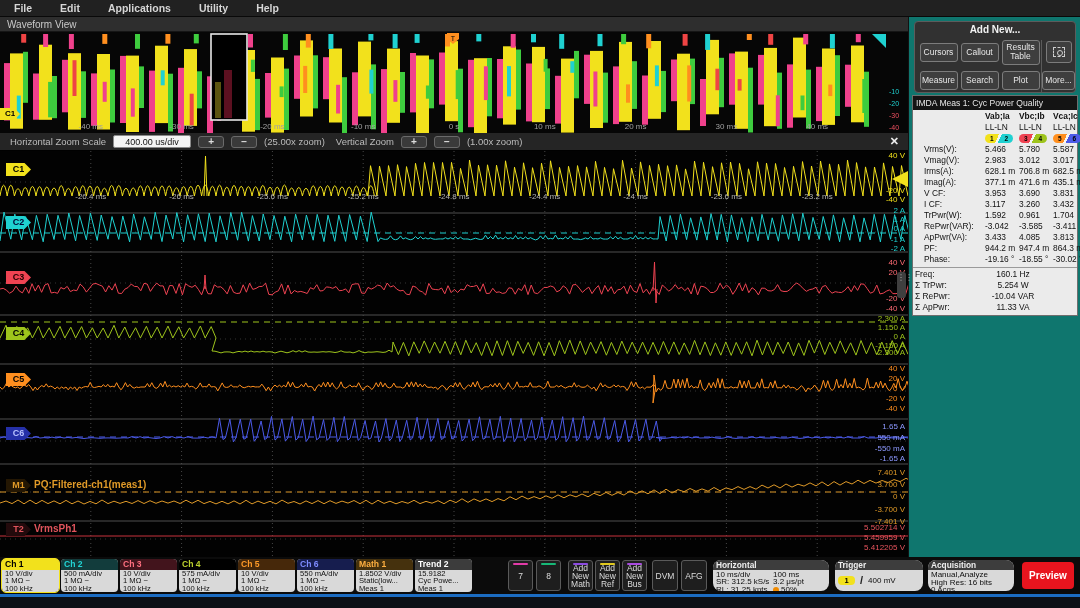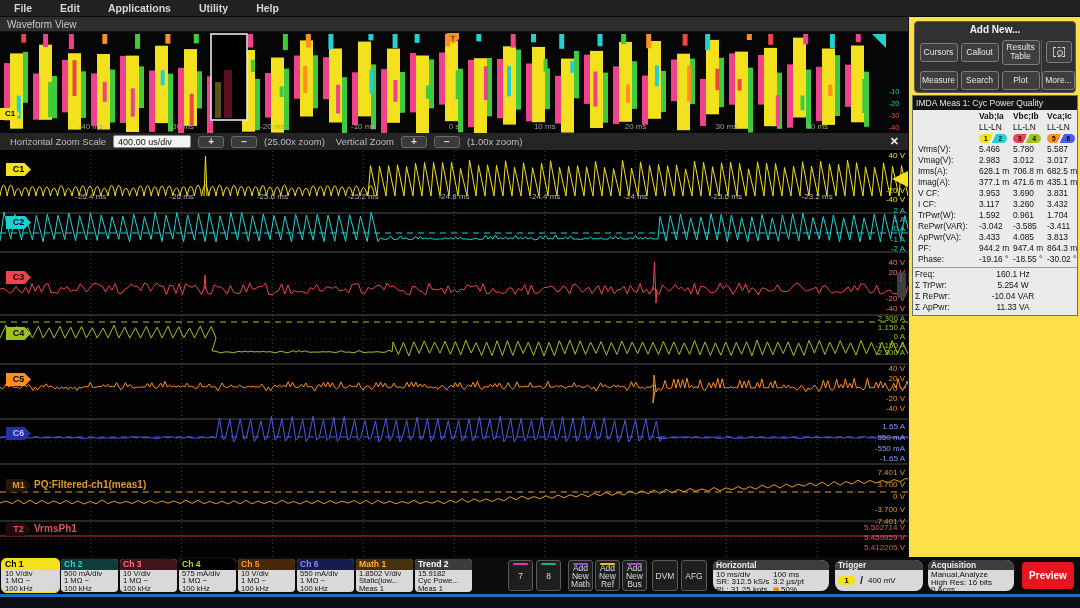--- a/index.html
+++ b/index.html
@@ -5,40 +5,40 @@
 *{margin:0;padding:0;box-sizing:border-box}
 html,body{background:#000}
 body{font-family:"Liberation Sans",sans-serif}
 .screen{position:relative;width:1080px;height:608px;background:#101010;overflow:hidden}
 .menubar{position:absolute;left:0;top:0;width:1080px;height:17px;background:#212121;display:flex;align-items:center;gap:28px;padding-left:14px;border-bottom:1px solid #090909}
 .menu-item{font-size:10.5px;color:#d6d6d6;font-weight:bold}
 .viewtab{position:absolute;left:0;top:17px;width:908px;height:15px;background:#2e2e2e;color:#c9c9c9;font-size:10px;line-height:15px;padding-left:7px;border-bottom:1px solid #151515}
 .overview{position:absolute;left:0;top:32px;width:908px;height:101px;background:#060606}
 .ov-tag{position:absolute;left:0;top:76px;width:20px;height:12px;background:#f2e11c;color:#000;font-size:8px;font-weight:bold;text-align:center;line-height:12px;clip-path:polygon(0 0,72% 0,100% 50%,72% 100%,0 100%)}
 .zoombar{position:absolute;left:0;top:133px;width:908px;height:18px;background:#252525;display:flex;align-items:center;font-size:9.5px;color:#bdbdbd;gap:7px;padding-left:10px;border-bottom:1px solid #000}
-.zoom-input{background:#f4f4f4;color:#111;border:1px solid #8a8a8a;border-radius:2px;font-size:9px;height:13px;line-height:12px;padding:0 4px;width:78px;text-align:left}
+.zoom-input{background:#f4f4f4;color:#111;border:1px solid #8a8a8a;border-radius:2px;font-size:9px;height:13px;line-height:12px;padding:0 4px;width:78px;text-align:center}
 .pill-btn{background:#3a3a3a;border:1px solid #6a6a6a;border-radius:3px;color:#ddd;width:26px;height:12px;font-size:10px;line-height:10px;text-align:center;font-weight:bold}
 .close-x{margin-left:auto;margin-right:9px;color:#ececec;font-size:11px;font-weight:bold}
 .main{position:absolute;left:0;top:151px;width:908px;height:406px;background:#020202}
 .ch-badge{position:absolute;left:6px;width:25px;height:13px;font-size:9px;font-weight:bold;text-align:center;line-height:13px;clip-path:polygon(0 0,74% 0,100% 50%,74% 100%,0 100%)}
 .scale-label{position:absolute;right:3px;width:58px;font-size:8px;line-height:8px;text-align:right}
 .trace-label{position:absolute;font-size:10px;font-weight:bold}
-.rightpanel{position:absolute;left:908px;top:17px;width:172px;height:540px;background:#fde047;border-left:1px solid #121212}
+.rightpanel{position:absolute;left:908px;top:17px;width:172px;height:540px;background:#0f766e;border-left:1px solid #121212}
 .addnew{position:absolute;left:5px;top:4px;width:162px;height:72px;background:#313131;border:1px solid #5c5c5c;border-radius:4px}
 .addnew-title{text-align:center;color:#f2f2f2;font-size:10px;font-weight:bold;margin-top:2px}
 .an-grid{position:absolute;left:4px;top:17px;width:154px;display:grid;grid-template-columns:39px 39px 39px 33px;grid-auto-rows:26px;column-gap:2px;row-gap:2px;align-items:center;justify-items:center}
 .anbtn{background:#3e3e3e;border:1px solid #7c7c7c;border-radius:3px;color:#e8e8e8;font-size:8.5px;text-align:center;display:flex;align-items:center;justify-content:center;width:38px;height:19px;line-height:9px}
 .anbtn.tall{height:25px}
 .an-divider{position:absolute;left:126px;top:18px;width:1px;height:52px;background:#5a5a5a}
 .icon-btn{width:26px;height:22px;background:#3e3e3e;border:1px solid #7c7c7c;border-radius:3px;display:flex;align-items:center;justify-content:center}
 .icon-box{width:12px;height:10px;border:1px dashed #cfcfcf;position:relative}
 .icon-box:after{content:"";position:absolute;left:3px;top:2px;width:4px;height:4px;border:1px solid #cfcfcf;border-radius:50%}
 .meas{position:absolute;left:3px;top:78px;width:166px;background:#ebebeb;border:1px solid #6e6e6e}
 .meas-title{background:#141414;color:#e6e6e6;font-size:8.6px;padding:2px 3px;white-space:nowrap;overflow:hidden}
-.meas-grid{display:grid;grid-template-columns:62px 34px 34px 34px;font-size:8.4px;color:#111;padding:1px 0 2px 4px}
+.meas-grid{display:grid;grid-template-columns:62px 34px 34px 34px;font-size:8.4px;color:#111;padding:1px 0 2px 10px}
 .meas-grid>div{height:11px;line-height:11px;white-space:nowrap}
 .mrow-label{padding-left:1px}
 .pairpill{width:28px;height:9px;border-radius:5px;display:flex;justify-content:space-between;padding:0 5px;font-size:6.5px;font-weight:bold;color:#000;line-height:9px;margin-top:1px}
 .meas-sum{border-top:1px solid #9a9a9a;display:grid;grid-template-columns:62px 1fr;font-size:8.4px;color:#111;padding:1px 0 2px 2px}
 .meas-sum>div{height:11px;line-height:11px}
 .sum-val{text-align:center;padding-right:28px}
 .handle{position:absolute;left:897px;top:272px;width:9px;height:26px;background:#3f3f3f;border-radius:3px;color:#b5b5b5;font-size:8px;line-height:8px;text-align:center;padding-top:2px}
 .bottombar{position:absolute;left:0;top:557px;width:1080px;height:37px;background:#0b0b0b}
 .bb-badges{position:absolute;left:2px;top:2px;display:flex;gap:2px}
 .bb-badge{width:57px;height:33px;border-radius:4px;overflow:hidden;background:#d9d9d9}

